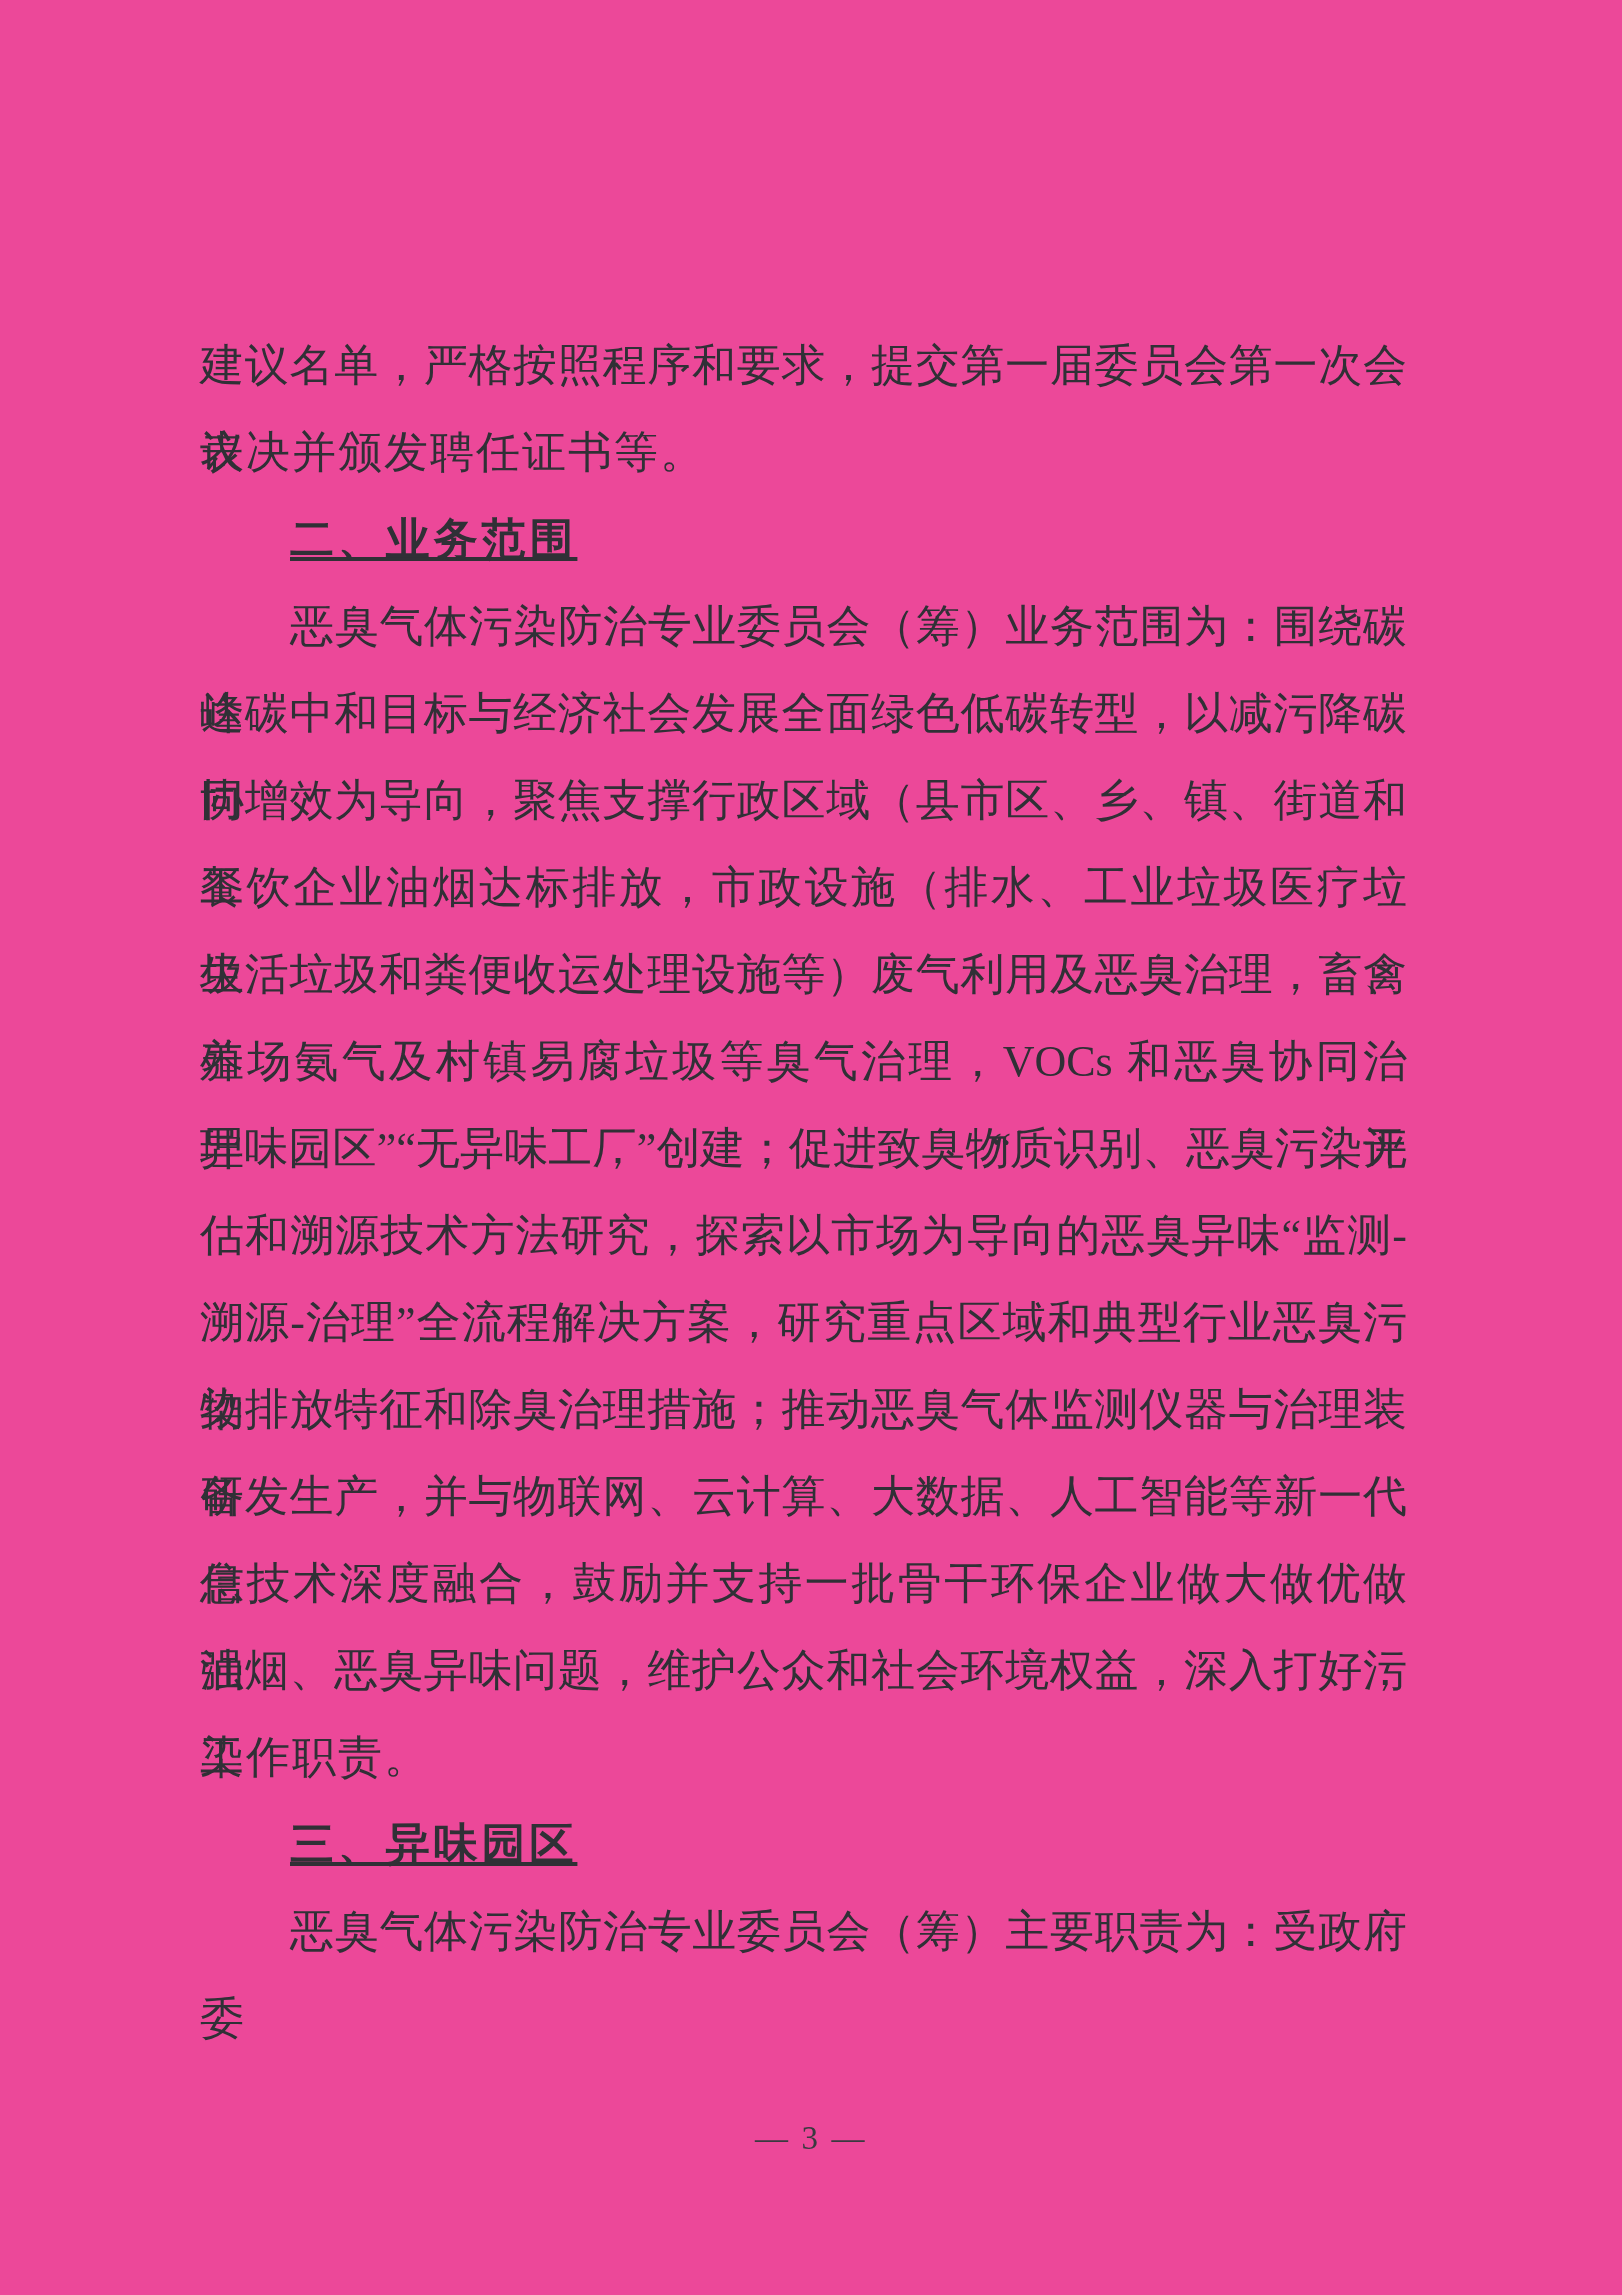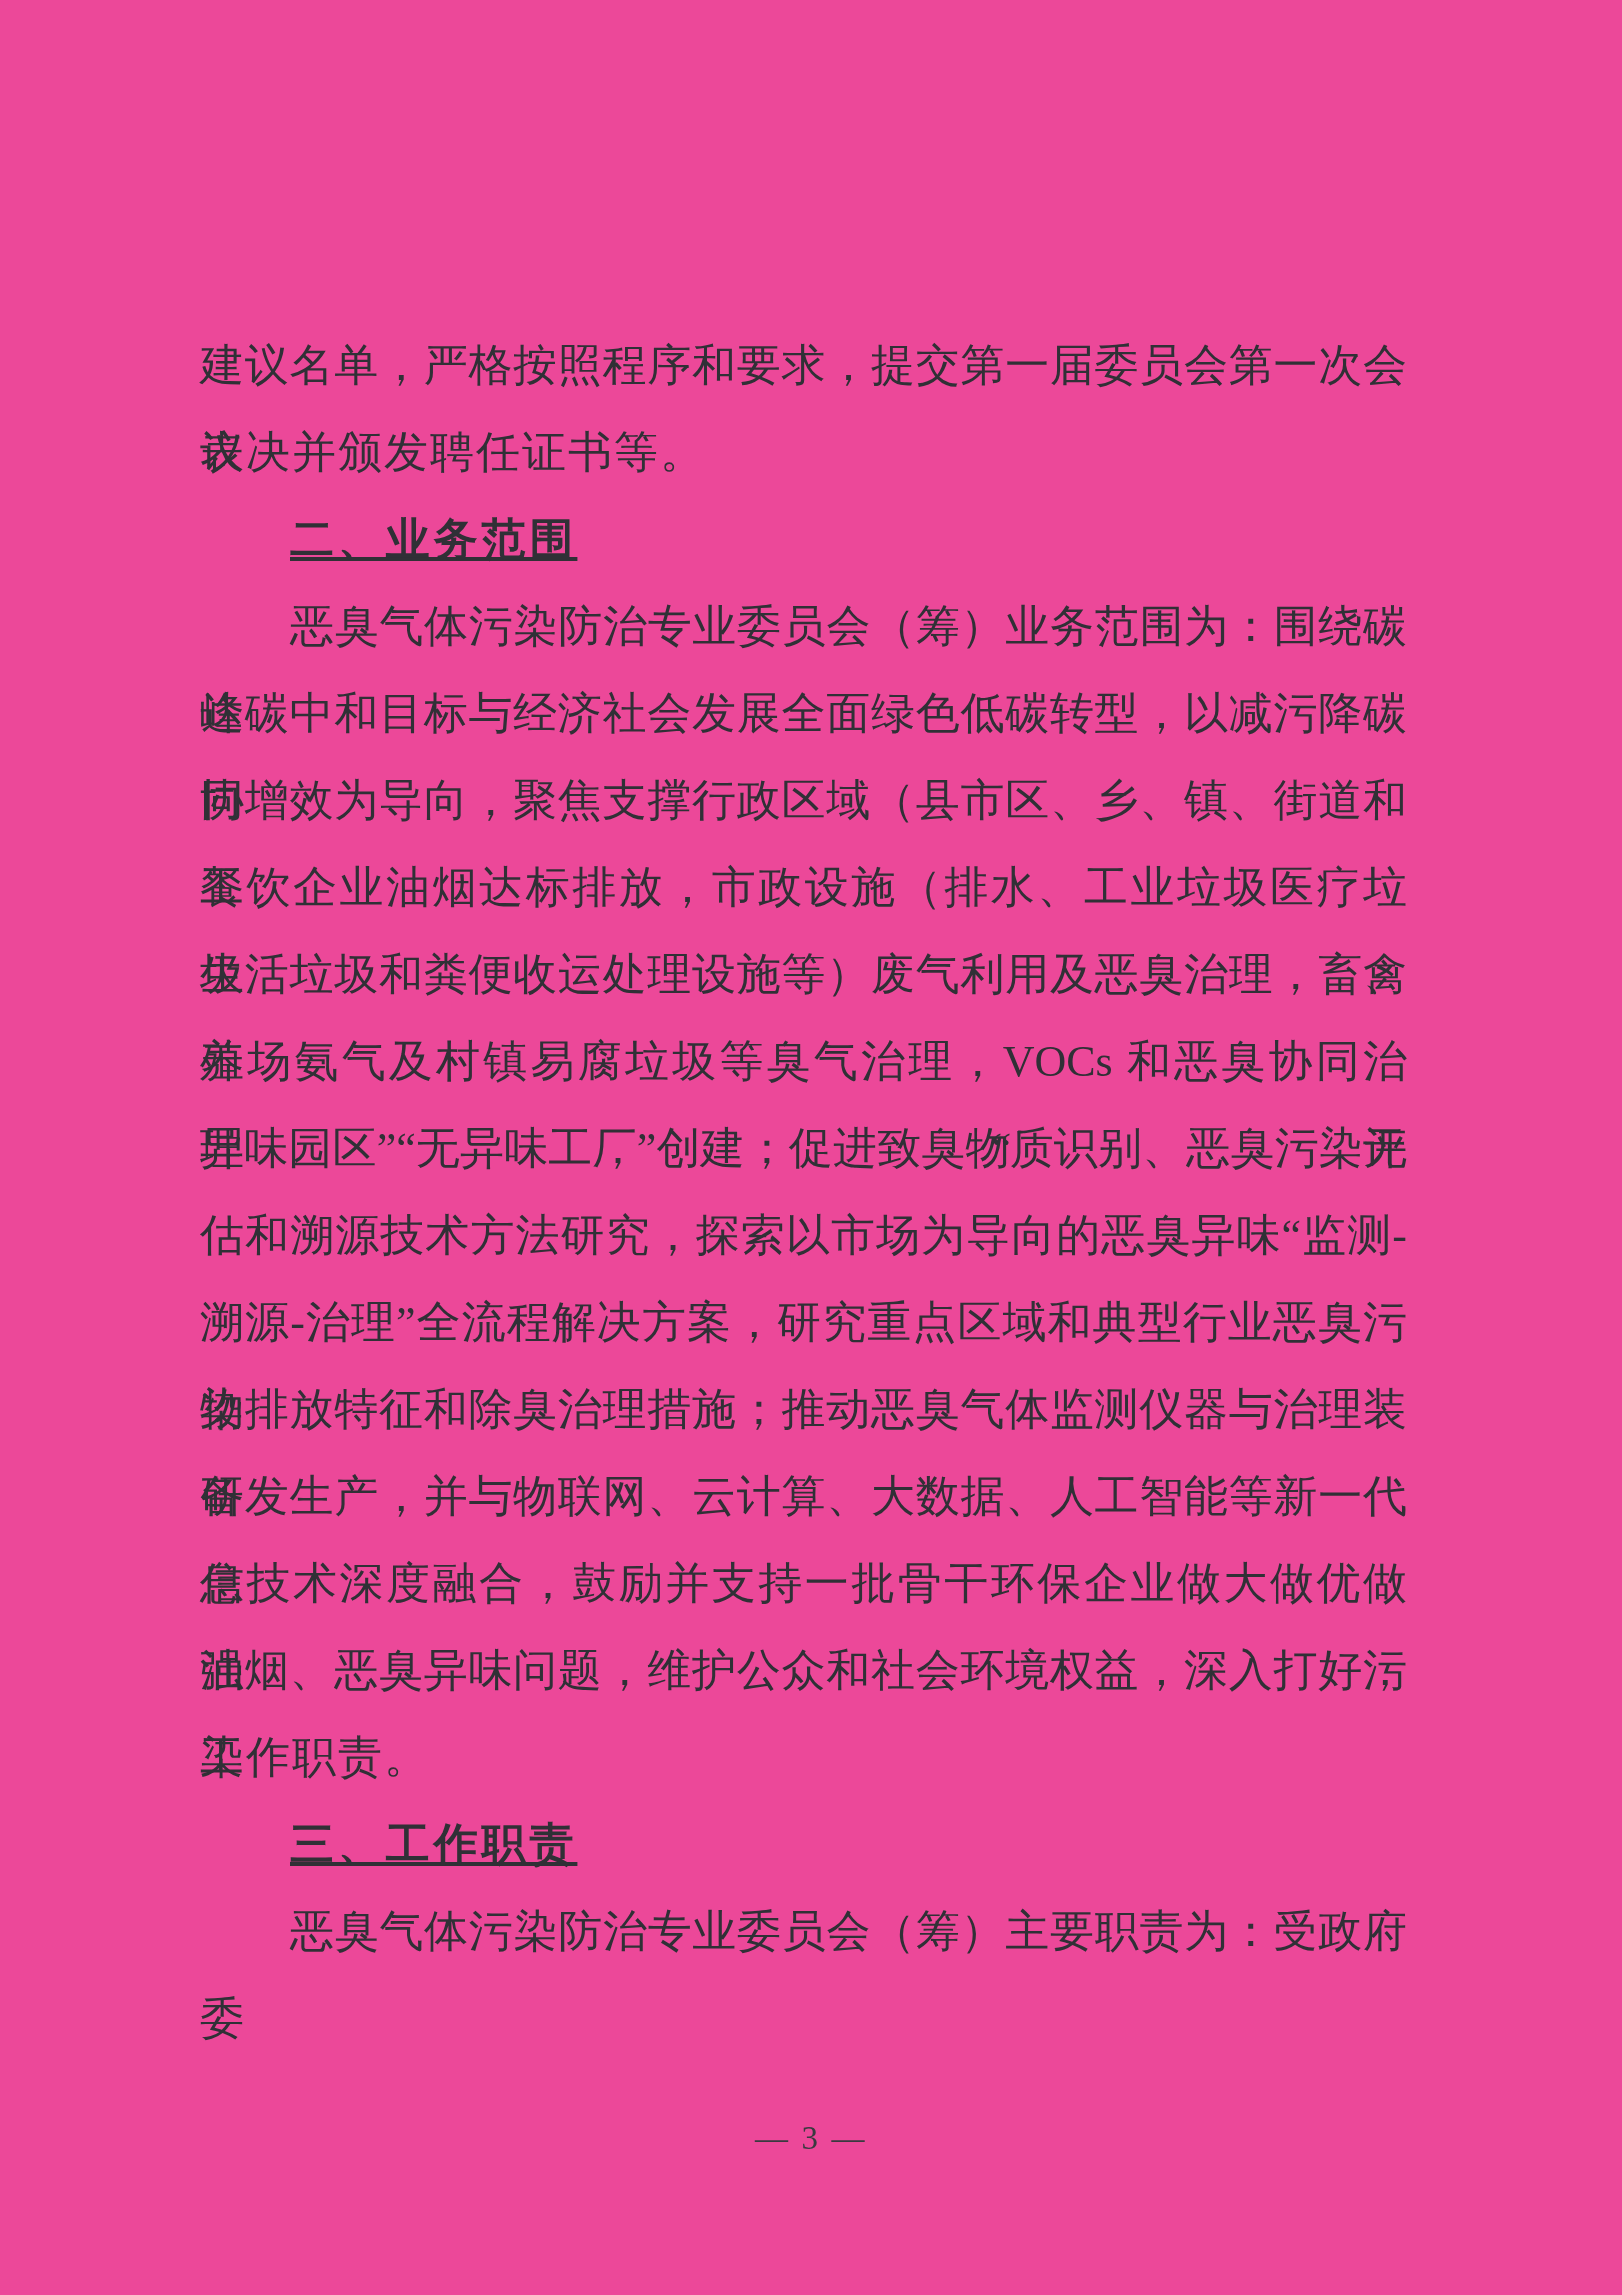--- a/index.html
+++ b/index.html
@@ -74,18 +74,18 @@
     <div class="ln jf">生活垃圾和粪便收运处理设施等）废气利用及恶臭治理，畜禽养</div>
     <div class="ln jf">殖场氨气及村镇易腐垃圾等臭气治理，VOCs 和恶臭协同治理，“无</div>
     <div class="ln jf">异味园区”“无异味工厂”创建；促进致臭物质识别、恶臭污染评</div>
     <div class="ln jf">估和溯源技术方法研究，探索以市场为导向的恶臭异味“监测-</div>
     <div class="ln jf">溯源-治理”全流程解决方案，研究重点区域和典型行业恶臭污染</div>
     <div class="ln jf">物排放特征和除臭治理措施；推动恶臭气体监测仪器与治理装备</div>
     <div class="ln jf">研发生产，并与物联网、云计算、大数据、人工智能等新一代信</div>
     <div class="ln jf">息技术深度融合，鼓励并支持一批骨干环保企业做大做优做强，</div>
     <div class="ln jf">油烟、恶臭异味问题，维护公众和社会环境权益，深入打好污染</div>
     <div class="ln">工作职责。</div>
-    <div class="ln hd in">三、工作职责</div>
+    <div class="ln hd in">三、异味园区</div>
     <div class="ln jf in">恶臭气体污染防治专业委员会（筹）主要职责为：受政府委</div>
   </div>
   <div class="footer">— 3 —</div>
 </div>
 
 
 </body></html>

